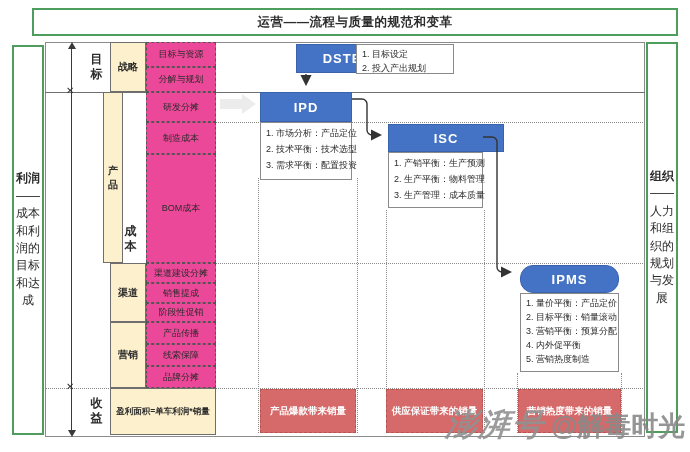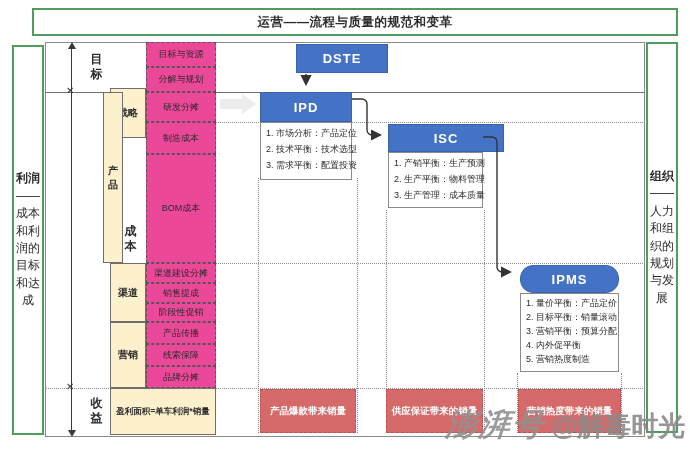--- a/index.html
+++ b/index.html
@@ -79,21 +79,21 @@
   <div class="abs vaxis" style="left:71px;top:46px;height:386px;"></div>
   <div class="abs tri-up" style="left:68px;top:42px;"></div>
   <div class="abs tri-down" style="left:68px;top:430px;"></div>
   <div class="abs xmark" style="left:66px;top:85px;">✕</div>
   <div class="abs xmark" style="left:66px;top:381px;">✕</div>
 
   <div class="abs seclabel" style="left:89px;top:52px;">目标</div>
   <div class="abs seclabel" style="left:89px;top:224px;margin-left:34px;">成本</div>
   <div class="abs seclabel" style="left:89px;top:396px;">收益</div>
 
-  <div class="abs ybox" style="left:110px;top:42px;width:36px;height:50px;margin-top:46px;">战略</div>
+  <div class="abs ybox" style="left:110px;top:42px;width:36px;height:50px;">战略</div>
   <div class="abs ybox" style="left:103px;top:92px;width:20px;height:171px;">产品</div>
   <div class="abs ybox" style="left:110px;top:263px;width:36px;height:59px;">渠道</div>
   <div class="abs ybox" style="left:110px;top:322px;width:36px;height:66px;">营销</div>
 
   <div class="abs ysub" style="left:146px;top:42px;width:70px;height:25px;">目标与资源</div>
   <div class="abs ysub" style="left:146px;top:67px;width:70px;height:25px;">分解与规划</div>
   <div class="abs ysub" style="left:146px;top:92px;width:70px;height:30px;">研发分摊</div>
   <div class="abs ysub" style="left:146px;top:122px;width:70px;height:32px;">制造成本</div>
   <div class="abs ysub" style="left:146px;top:154px;width:70px;height:109px;">BOM成本</div>
   <div class="abs ysub" style="left:146px;top:263px;width:70px;height:20px;">渠道建设分摊</div>
@@ -102,20 +102,24 @@
   <div class="abs ysub" style="left:146px;top:322px;width:70px;height:22px;">产品传播</div>
   <div class="abs ysub" style="left:146px;top:344px;width:70px;height:22px;">线索保障</div>
   <div class="abs ysub" style="left:146px;top:366px;width:70px;height:22px;">品牌分摊</div>
 
   <div class="abs yformula" style="left:110px;top:388px;width:106px;height:47px;">盈利面积=单车利润*销量</div>
 
   <div class="abs gray-arrow-rect" style="left:220px;top:99px;width:22px;height:10px;"></div>
   <div class="abs gray-arrow-tip" style="left:242px;top:94px;"></div>
 
   <div class="abs bluehead" style="left:260px;top:44px;width:92px;height:29px;margin-left:36px;">DSTE</div>
+  <div class="abs listbox" style="left:356px;top:44px;width:98px;height:30px;line-height:1.55;">
+    <div>1. 目标设定</div>
+    <div>2. 投入产出规划</div>
+  </div>
 
   <div class="abs bluehead" style="left:260px;top:92px;width:92px;height:30px;">IPD</div>
   <div class="abs listbox" style="left:260px;top:122px;width:92px;height:58px;">
     <div>1. 市场分析：产品定位</div>
     <div>2. 技术平衡：技术选型</div>
     <div>3. 需求平衡：配置投资</div>
   </div>
 
   <div class="abs bluehead" style="left:388px;top:124px;width:116px;height:28px;">ISC</div>
   <div class="abs listbox" style="left:388px;top:152px;width:95px;height:56px;">

